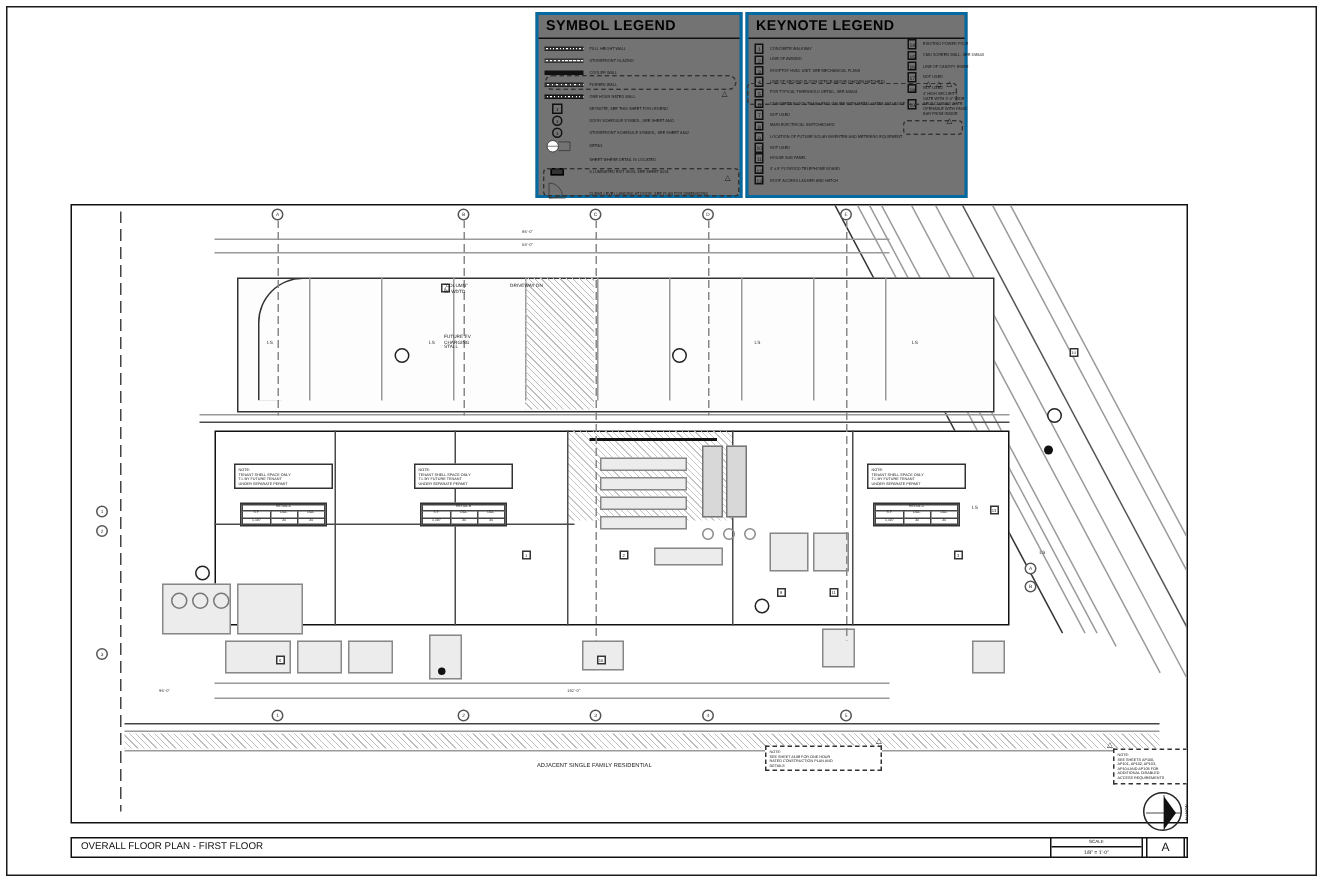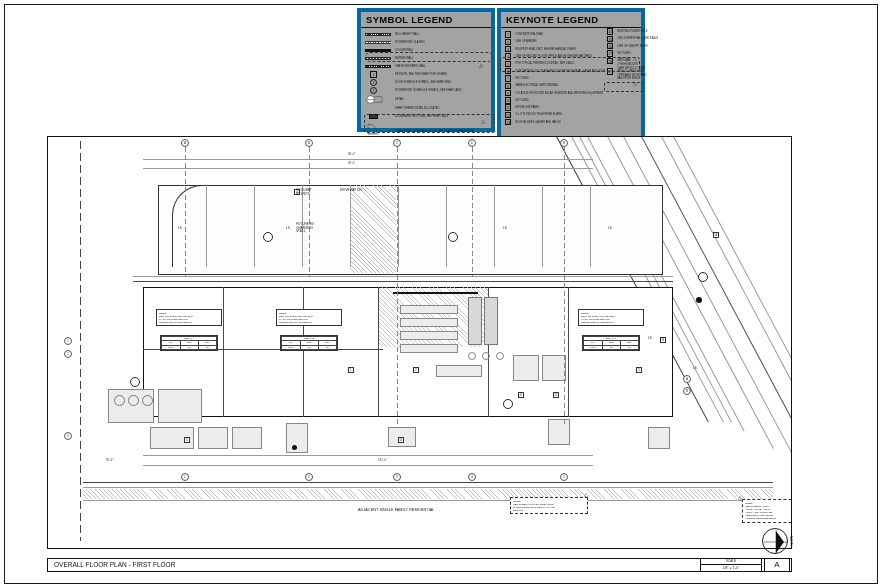--- a/index.html
+++ b/index.html
@@ -18,22 +18,22 @@
   
   .outer-border {
     position: absolute; left: 4px; top: 4px;
     width: 874px; height: 580px;
     border: 1px solid #1a1a1a;
   }
 
   
   .legend-box {
     position: absolute;
-    border: 4px solid #0369a1;
-    background: #a3a3a3;
+    border: 2px solid #0369a1;
+    background: #737373;
   }
   .legend-title {
     font-size: 9.5px; font-weight: bold; letter-spacing: .3px;
     padding: 2px 4px 2px 5px;
     border-bottom: 1px solid #111;
     color: #000;
   }
   .legend-body { padding: 3px 4px 2px 4px; }
   .legend-row {
     display: flex; align-items: center;
@@ -264,21 +264,21 @@
         <span class="lg-txt" style="margin-top:6px;">CLEAR LEVEL LANDING AT DOOR, SEE PLAN FOR DIMENSIONS</span>
         <span class="delta-glyph" style="position:absolute; right:2px; top:-1px;">△</span>
       </div>
 
     </div>
 
     <div class="dash-ellipse" style="left:4px; top:40px; width:128px; height:10px;"></div>
     <div class="dash-rect-cloud" style="left:3px; top:102px; width:131px; height:19px;"></div>
   </div>
 
-  <div class="legend-box" style="left:497px; top:8px; width:148px; height:152px;">
+  <div class="legend-box" style="left:497px; top:8px; width:148px; height:124px;">
     <div class="legend-title">KEYNOTE LEGEND</div>
     <div class="legend-body" style="position:relative;">
 
       <div class="kn-row">
         <span class="kn-num">1</span>
         <span class="lg-txt">CONCRETE WALKWAY</span>
       </div>
       <div class="kn-row">
         <span class="kn-num">2</span>
         <span class="lg-txt">LINE OF AWNING</span>

